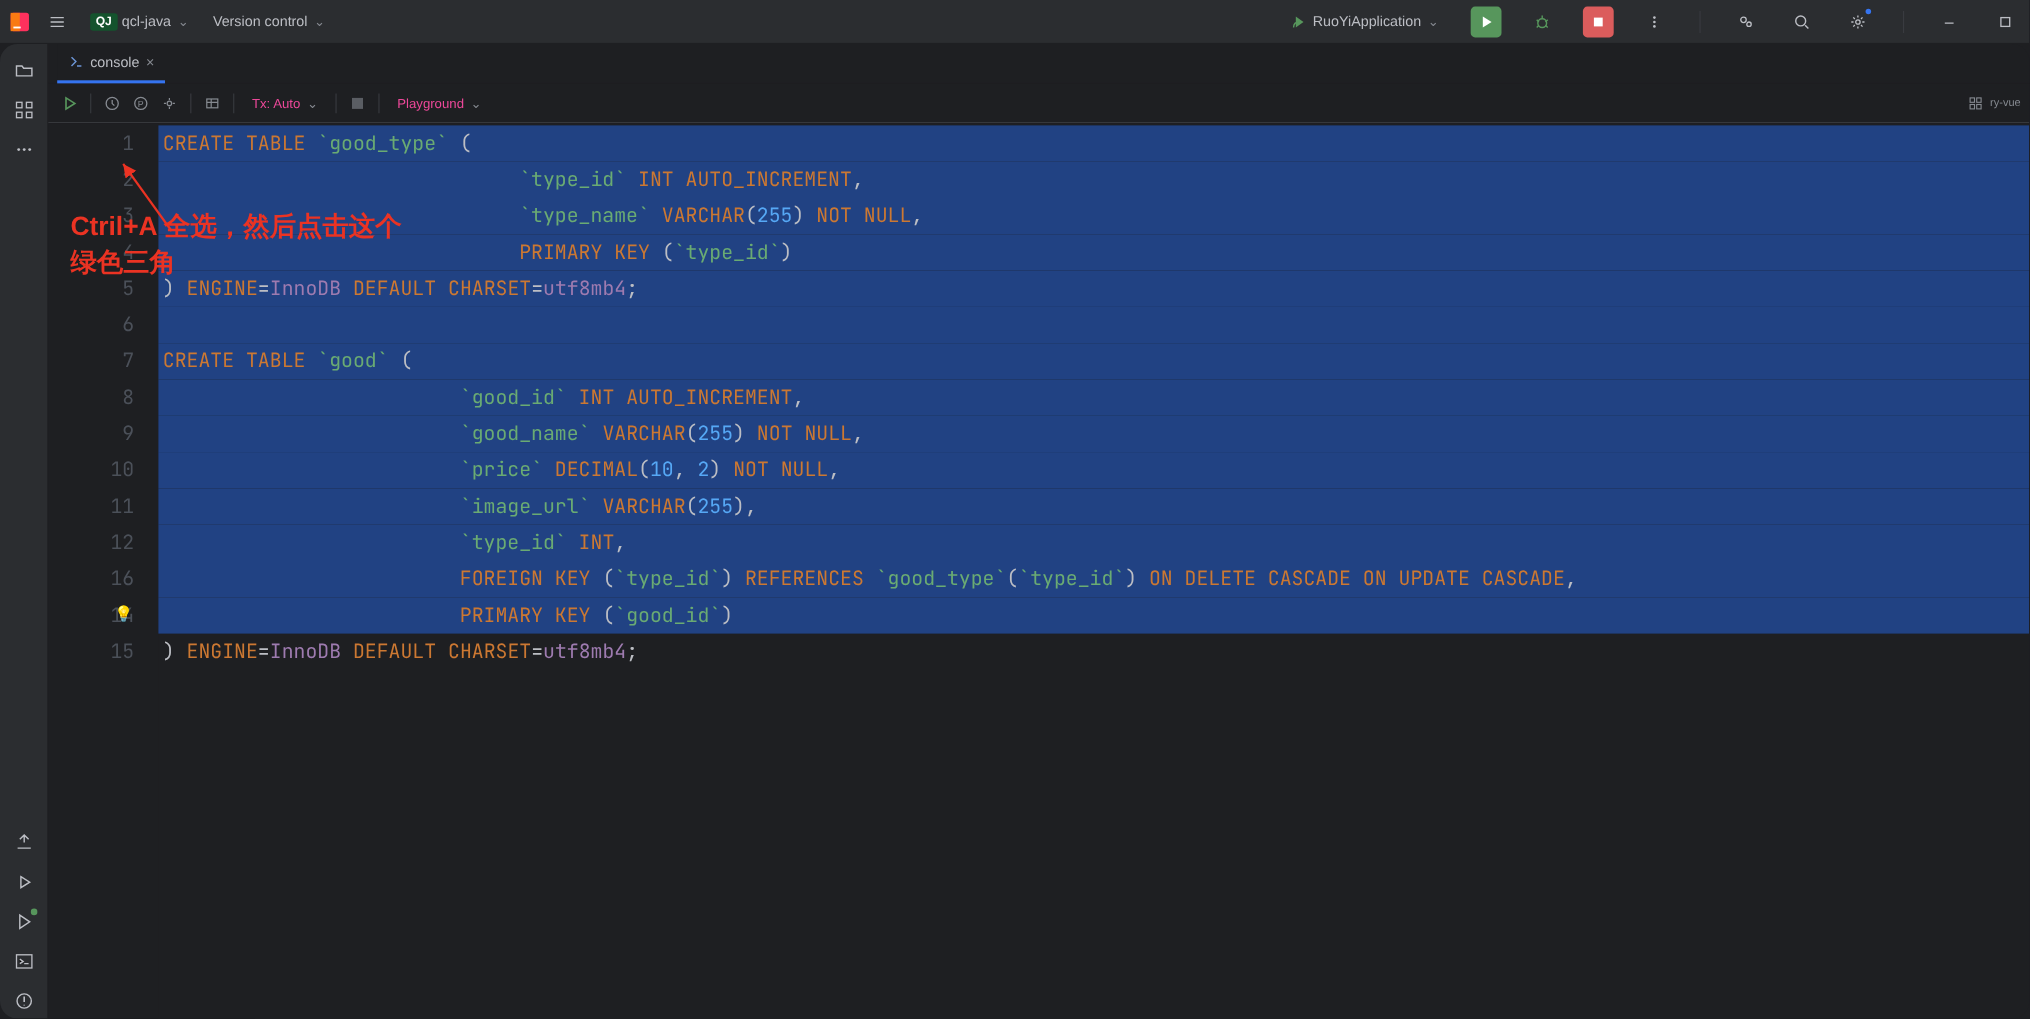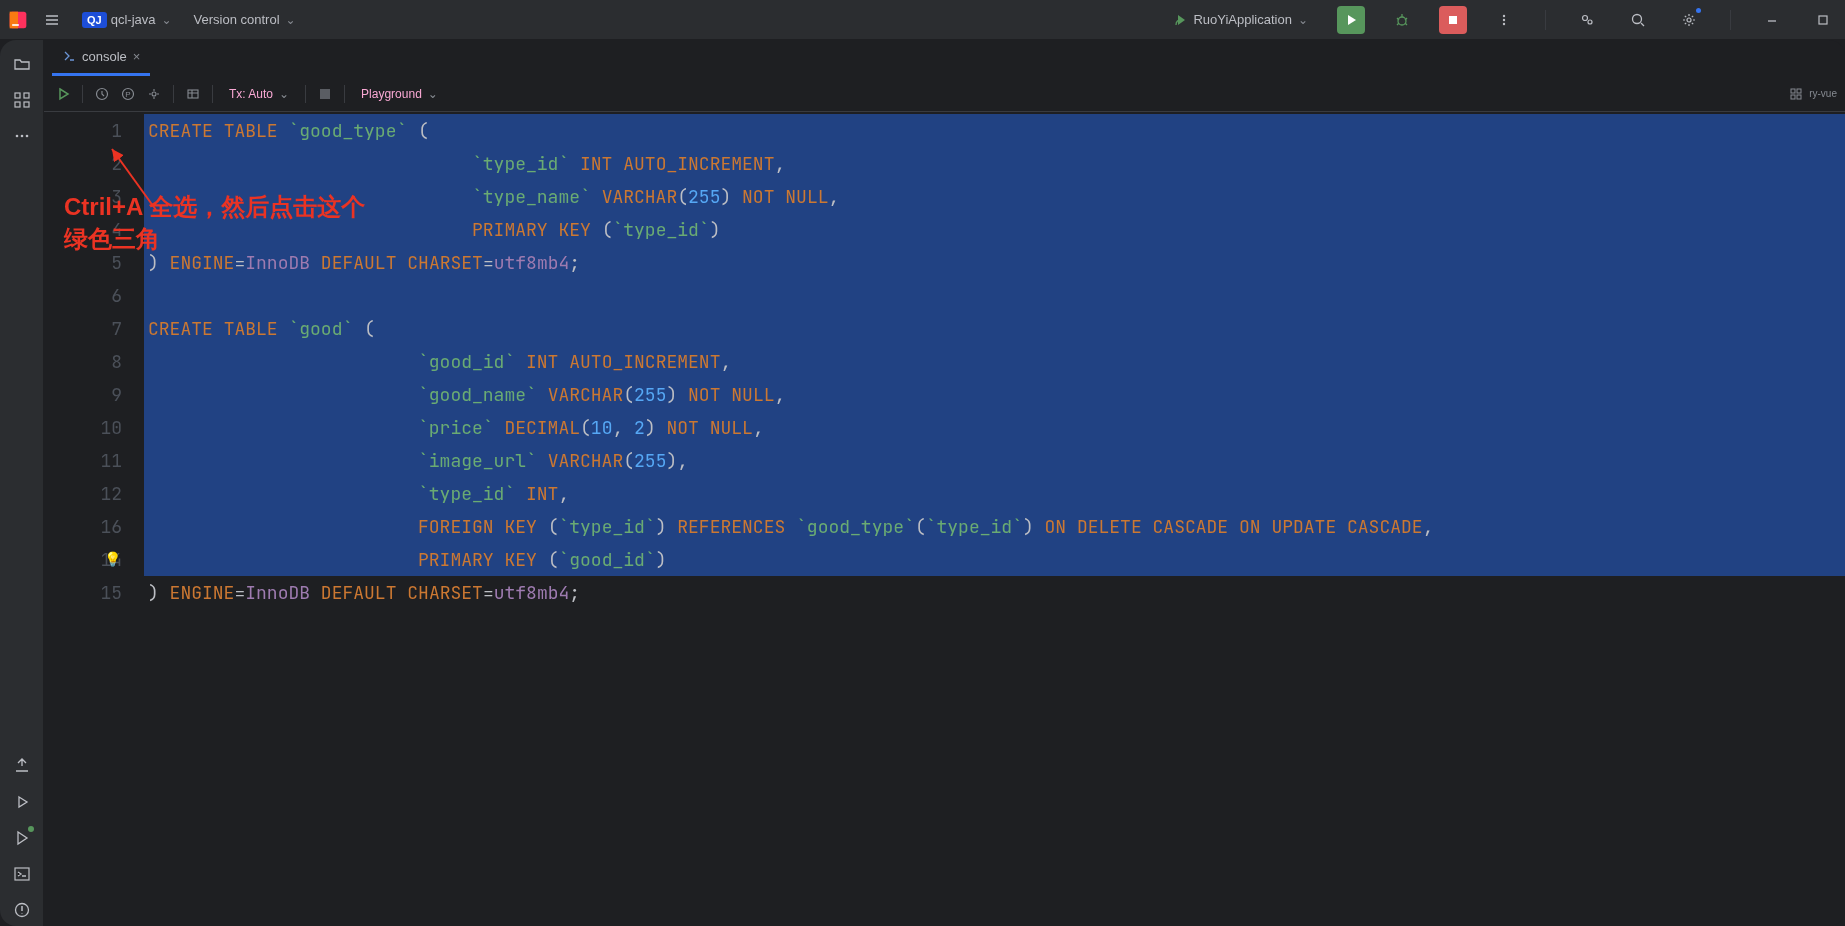--- a/index.html
+++ b/index.html
@@ -19,21 +19,21 @@
   background: #2b2d30;
   display: flex;
   align-items: center;
   padding: 0 8px;
   border-bottom: 1px solid #1e1f22;
 }
 .titlebar-left { display: flex; align-items: center; gap: 10px; flex: 1; }
 .titlebar-right { display: flex; align-items: center; gap: 23px; }
 .ide-logo { width: 20px; height: 20px; }
 .proj-badge {
-  background: #1d4ed8;
+  background: #14532d;
   color: #fff;
   font-weight: bold;
   font-size: 11px;
   padding: 2px 5px;
   border-radius: 3px;
 }
 .titlebar-item {
   color: #bcbec4;
   font-size: 13px;
   cursor: pointer;
@@ -106,21 +106,21 @@
   align-items: center;
   padding: 0 8px;
   gap: 4px;
   border-bottom: 1px solid #393b40;
 }
 .etb-right { margin-left: auto; display: flex; align-items: center; gap: 6px; }
 .etb-item {
   display: flex; align-items: center; gap: 4px;
   padding: 4px 8px;
   font-size: 12px;
-  color: #f9a8d4;
+  color: #ec4899;
   cursor: pointer;
 }
 .etb-icon {
   width: 22px; height: 22px;
   display: flex; align-items: center; justify-content: center;
   color: #868a91; cursor: pointer;
   border-radius: 3px;
 }
 .etb-icon.green { color: #57965c; }
 .etb-sep { width: 1px; height: 18px; background: #393b40; margin: 0 4px; }

